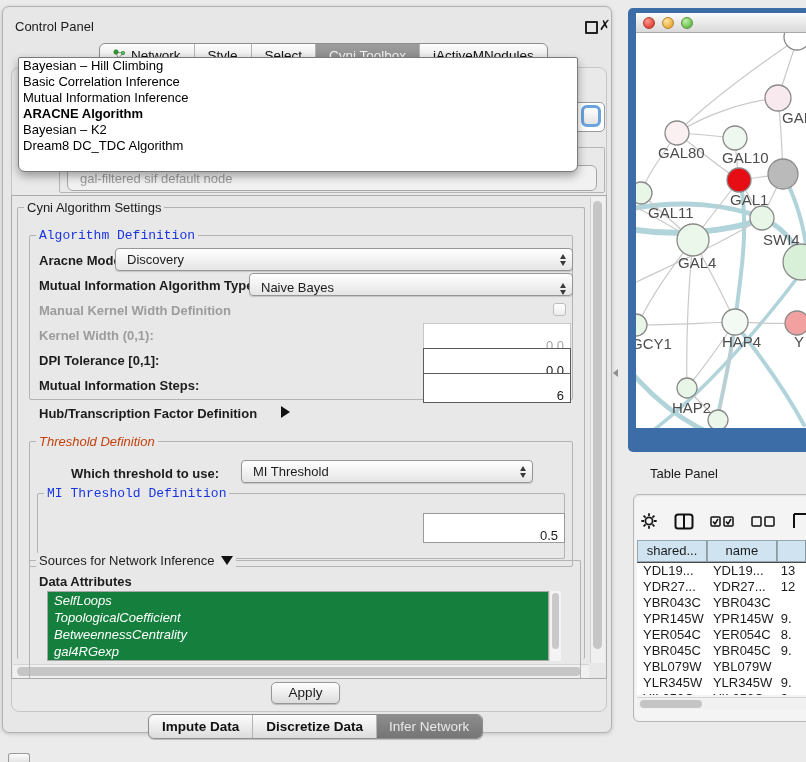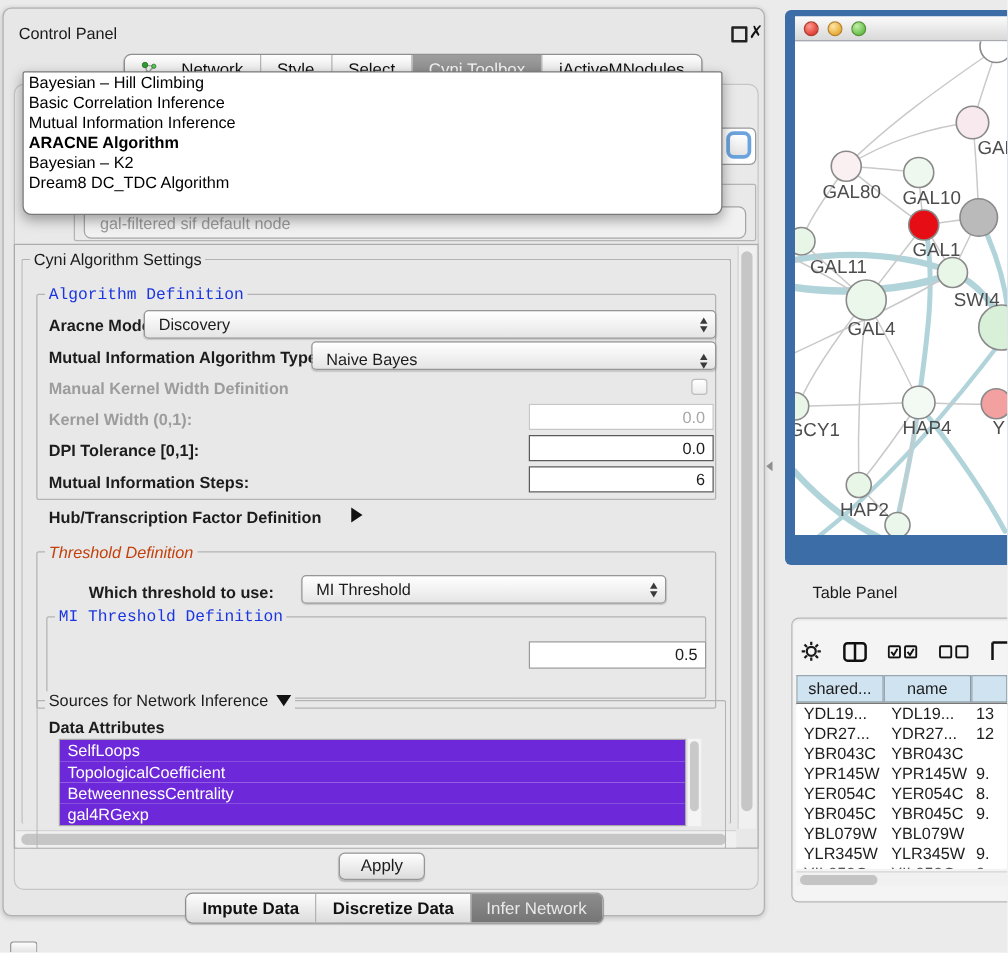--- a/index.html
+++ b/index.html
@@ -7,21 +7,21 @@
   #stage{position:relative;width:806px;height:762px;background:#ebebeb;overflow:hidden;font-size:13px;color:#1c1c1c;}
   .abs{position:absolute;}
   
   .cp-window{left:2px;top:6px;width:610px;height:727px;background:#e7e7e7;border:1px solid #b2b2b2;border-radius:7px;box-shadow:0 1px 4px rgba(0,0,0,.18);box-sizing:border-box;}
   .cp-title{left:12px;top:12px;font-size:13px;color:#1a1a1a;}
   .float-btn{left:582px;top:14px;width:9px;height:9px;border:2px solid #222;border-radius:1px;}
   .close-btn{left:596px;top:10px;font-size:14px;font-weight:bold;color:#111;}
   .cp-inner{left:8px;top:60px;width:596px;height:645px;background:#e9e9e9;border:1px solid #c6c6c6;border-radius:8px;box-sizing:border-box;}
   
   .tabbar{left:96px;top:36px;height:23px;display:flex;border:1px solid #8e8e8e;border-radius:6px;overflow:hidden;background:linear-gradient(#fdfdfd,#dcdcdc);box-shadow:0 1px 1px rgba(0,0,0,.2);}
-  .tab{display:flex;align-items:center;gap:19px;padding:0 13px;font-size:13.5px;color:#111;border-left:1px solid #b4b4b4;}
+  .tab{display:flex;align-items:center;gap:5px;padding:0 13px;font-size:13.5px;color:#111;border-left:1px solid #b4b4b4;}
   .tab:first-child{border-left:none;}
   .tab.sel{background:linear-gradient(#9d9d9d,#868686);color:#f5f5f5;}
   .btabbar{left:145px;top:707px;height:23px;display:flex;border:1px solid #8e8e8e;border-radius:6px;overflow:hidden;background:linear-gradient(#fdfdfd,#dcdcdc);box-shadow:0 1px 1px rgba(0,0,0,.2);}
   .btabbar .tab{font-weight:bold;}
   .btabbar .tab.sel{background:linear-gradient(#8d8d8d,#757575);color:#e9e9e9;font-weight:normal;padding-left:12px;}
   
   .frag-combo{left:520px;top:95px;width:82px;height:30px;background:#fff;border:1px solid #9a9a9a;border-radius:5px;box-sizing:border-box;}
   .frag-ring{right:3px;top:2px;width:20px;height:22px;border:3px solid #6ba3dd;border-radius:6px;position:absolute;box-sizing:border-box;background:linear-gradient(#fff,#e4e4e4);}
   .frag-group{left:56px;top:140px;width:546px;height:46px;border:1px solid #b5b5b5;border-radius:2px;box-sizing:border-box;}
   .frag-bgcombo{left:64px;top:158px;width:530px;height:26px;background:#f1f1f1;border:1px solid #a6a6a6;border-radius:6px;box-sizing:border-box;color:#9a9a9a;display:flex;align-items:center;padding-left:12px;}
@@ -35,31 +35,31 @@
   .vscroll{left:587px;top:190px;width:15px;height:466px;background:#f0f0f0;border-left:1px solid #cfcfcf;box-sizing:border-box;}
   .vthumb{left:2px;top:4px;width:9px;height:448px;background:#c6c6c6;border-radius:5px;position:absolute;}
   .hscroll{left:10px;top:657px;width:576px;height:14px;background:#f0f0f0;border-top:1px solid #d4d4d4;box-sizing:border-box;}
   .hthumb{left:4px;top:2px;width:564px;height:9px;background:#c6c6c6;border-radius:5px;position:absolute;}
   .group{border:1px solid #b3b3b3;border-radius:2px;box-sizing:border-box;}
   .gtitle{position:absolute;top:-8px;left:6px;background:#e8e8e8;padding:0 3px;font-size:13px;}
   .t-blue{color:#1a35e0;font-family:Liberation Mono, monospace;}
   .t-green{color:#c2410c;font-style:italic;}
   .lbl{font-weight:bold;color:#1c1c1c;font-size:13px;}
   .lbl.dis{color:#9c9c9c;}
-  .tfield{background:#fff;border:1px solid #5a5a5a;font-size:13px;text-align:right;padding:2px 6px;box-sizing:border-box;height:21px;}
+  .tfield{background:#fff;border:1px solid #5a5a5a;font-size:13px;text-align:right;padding:14px 6px;box-sizing:border-box;height:21px;}
   .tfield.dis{border-color:#c6c6c6;color:#a8a8a8;}
   .combo{height:23px;border:1px solid #969696;border-radius:4px;background:linear-gradient(#ffffff,#e5e5e5);box-sizing:border-box;display:flex;align-items:center;padding-left:11px;font-size:13px;box-shadow:0 1px 1px rgba(0,0,0,.15);}
   .stp{margin-left:auto;display:flex;flex-direction:column;align-items:center;gap:2px;padding-right:6px;}
   .tri-up{width:0;height:0;border-left:3.5px solid transparent;border-right:3.5px solid transparent;border-bottom:5px solid #3a3a3a;}
   .tri-dn{width:0;height:0;border-left:3.5px solid transparent;border-right:3.5px solid transparent;border-top:5px solid #3a3a3a;}
   .checkbox{width:13px;height:13px;border:1px solid #bdbdbd;border-radius:3px;background:linear-gradient(#fff,#ececec);box-sizing:border-box;}
   .arrow-r{display:inline-block;width:0;height:0;border-top:6px solid transparent;border-bottom:6px solid transparent;border-left:9px solid #111;vertical-align:-2px;}
   .arrow-d{display:inline-block;width:0;height:0;border-left:6px solid transparent;border-right:6px solid transparent;border-top:9px solid #111;vertical-align:1px;}
   .attr-list{background:#fff;border:1px solid #a8a8a8;box-sizing:border-box;overflow:hidden;}
-  .attr-item{height:17px;line-height:17px;background:#6d28d9;color:#fff;padding-left:6px;font-size:13px;}
+  .attr-item{height:17px;line-height:17px;background:#15803d;color:#fff;padding-left:6px;font-size:13px;font-style:italic;}
   .list-vscroll{width:12px;background:#f4f4f4;border-left:1px solid #d8d8d8;box-sizing:border-box;}
   .list-vthumb{left:2px;top:2px;width:7px;height:56px;background:#c9c9c9;border-radius:4px;position:absolute;}
   .apply-btn{left:268px;top:675px;width:69px;height:22px;border:1px solid #979797;border-radius:5px;background:linear-gradient(#fefefe,#dcdcdc);font-size:13.5px;text-align:center;line-height:20px;box-sizing:border-box;box-shadow:0 1px 1px rgba(0,0,0,.2);}
   
   .split-arrow{left:613px;top:369px;width:0;height:0;border-top:4px solid transparent;border-bottom:4px solid transparent;border-right:5px solid #8f8f8f;}
   
   .net-window{left:628px;top:8px;width:178px;height:444px;background:#3c6da7;border-radius:5px 0 0 5px;}
   .net-titlebar{left:636px;top:13px;width:170px;height:20px;background:linear-gradient(#fbfbfb,#d9d9d9);border-bottom:1px solid #aaa;box-sizing:border-box;display:flex;align-items:center;gap:7px;padding-left:7px;}
   .tl{width:12px;height:12px;border-radius:50%;box-sizing:border-box;}
   .tl.red{background:radial-gradient(circle at 35% 30%,#ff9a8e,#e0443a 70%);border:1px solid #b13b30;}

